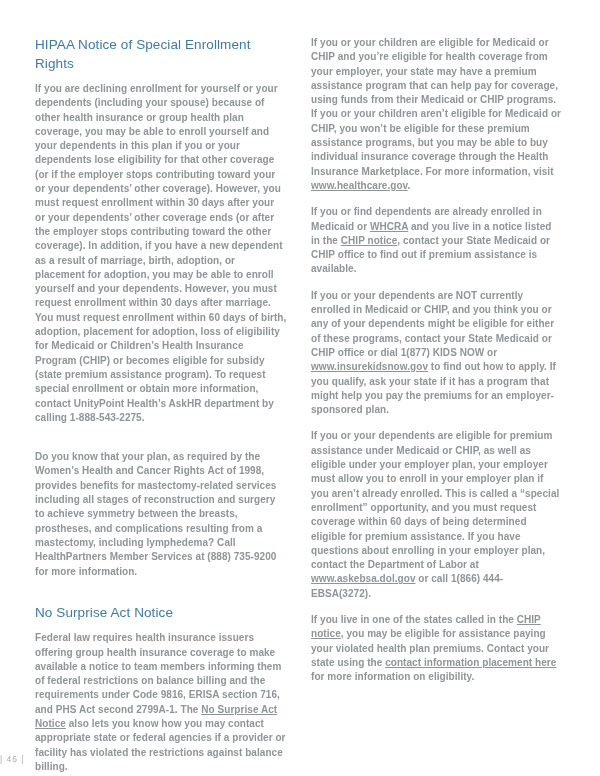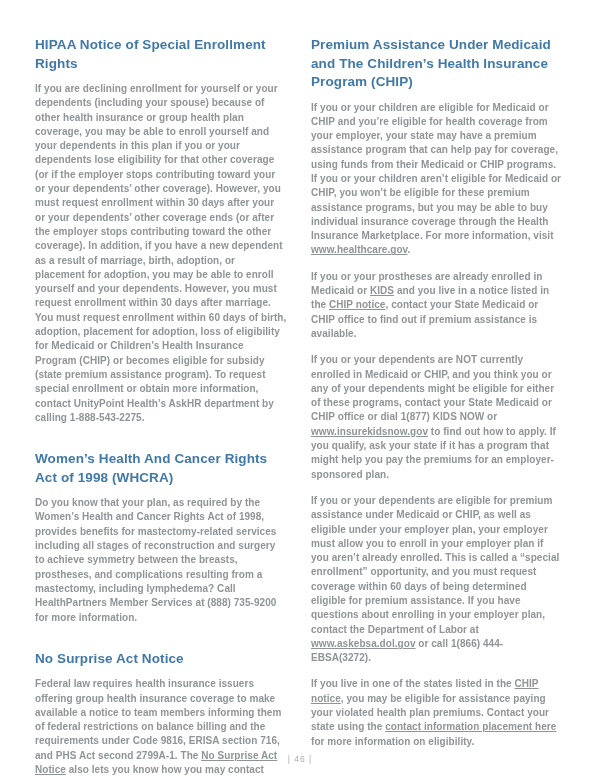--- a/index.html
+++ b/index.html
@@ -13,82 +13,79 @@
     width:600px;height:776px;position:relative;background:#ffffff;overflow:hidden;
     font-family:"Liberation Sans","DejaVu Sans",sans-serif;
   }
   .columns{
     display:flex;gap:24px;padding:36px 30px 0 35px;
   }
   .col{flex:0 0 252px;width:252px;}
   .sec{margin-bottom:25px;}
   .sec h2{
     margin:0 0 9px 0;
-    font-size:13.5px;line-height:18.5px;font-weight:bold;
+    font-size:13.5px;line-height:18.5px;font-weight:normal;
     color:var(--heading-color);
     letter-spacing:0.1px;
   }
   .sec p{
     margin:0 0 12px 0;
     font-size:10px;line-height:14.3px;font-weight:bold;
     color:var(--body-color);
     letter-spacing:0.05px;
   }
   .sec p:last-child{margin-bottom:0;}
   .link{
     color:var(--body-color);
     text-decoration:underline;
     cursor:pointer;
   }
   .footer{
     position:absolute;left:0;right:0;bottom:12px;
-    text-align:center;
     font-size:8.5px;color:var(--footer-color);
     letter-spacing:1px;
   }
 </style>
 </head>
 <body>
 
 <div class="page">
   <div class="columns">
 
     <div class="col">
 
       <section class="sec">
         <h2>HIPAA Notice of Special Enrollment Rights</h2>
         <p><span>If you are declining enrollment for yourself or your dependents (including your spouse) because of other health insurance or group health plan coverage, you may be able to enroll yourself and your dependents in this plan if you or your dependents lose eligibility for that other coverage (or if the employer stops contributing toward your or your dependents’ other coverage). However, you must request enrollment within 30 days after your or your dependents’ other coverage ends (or after the employer stops contributing toward the other coverage). In addition, if you have a new dependent as a result of marriage, birth, adoption, or placement for adoption, you may be able to enroll yourself and your dependents. However, you must request enrollment within 30 days after marriage. You must request enrollment within 60 days of birth, adoption, placement for adoption, loss of eligibility for Medicaid or Children’s Health Insurance Program (CHIP) or becomes eligible for subsidy (state premium assistance program). To request special enrollment or obtain more information, contact UnityPoint Health’s AskHR department by calling 1-888-543-2275.</span></p>
       </section>
 
       <section class="sec">
-        <h2>Women’s Health And Cancer Rights Act of 1998 (WHCRA)</h2>
         <p><span>Do you know that your plan, as required by the Women’s Health and Cancer Rights Act of 1998, provides benefits for mastectomy-related services including all stages of reconstruction and surgery to achieve symmetry between the breasts, prostheses, and complications resulting from a mastectomy, including lymphedema? Call HealthPartners Member Services at (888) 735-9200 for more information.</span></p>
       </section>
 
       <section class="sec">
         <h2>No Surprise Act Notice</h2>
         <p><span>Federal law requires health insurance issuers offering group health insurance coverage to make available a notice to team members informing them of federal restrictions on balance billing and the requirements under Code 9816, ERISA section 716, and PHS Act second 2799A-1. The </span><span class="link">No Surprise Act Notice</span><span> also lets you know how you may contact appropriate state or federal agencies if a provider or facility has violated the restrictions against balance billing.</span></p>
       </section>
 
     </div>
 
     <div class="col">
 
       <section class="sec">
-        <h2>Premium Assistance Under Medicaid and The Children’s Health Insurance Program (CHIP)</h2>
 
         <p><span>If you or your children are eligible for Medicaid or CHIP and you’re eligible for health coverage from your employer, your state may have a premium assistance program that can help pay for coverage, using funds from their Medicaid or CHIP programs. If you or your children aren’t eligible for Medicaid or CHIP, you won’t be eligible for these premium assistance programs, but you may be able to buy individual insurance coverage through the Health Insurance Marketplace. For more information, visit </span><span class="link">www.healthcare.gov</span><span>.</span></p>
 
-        <p><span>If you or your prostheses are already enrolled in Medicaid or </span><span class="link">KIDS</span><span> and you live in a notice listed in the </span><span class="link">CHIP notice</span><span>, contact your State Medicaid or CHIP office to find out if premium assistance is available.</span></p>
+        <p><span>If you or find dependents are already enrolled in Medicaid or </span><span class="link">WHCRA</span><span> and you live in a notice listed in the </span><span class="link">CHIP notice</span><span>, contact your State Medicaid or CHIP office to find out if premium assistance is available.</span></p>
 
         <p><span>If you or your dependents are NOT currently enrolled in Medicaid or CHIP, and you think you or any of your dependents might be eligible for either of these programs, contact your State Medicaid or CHIP office or dial 1(877) KIDS NOW or </span><span class="link">www.insurekidsnow.gov</span><span> to find out how to apply. If you qualify, ask your state if it has a program that might help you pay the premiums for an employer-sponsored plan.</span></p>
 
         <p><span>If you or your dependents are eligible for premium assistance under Medicaid or CHIP, as well as eligible under your employer plan, your employer must allow you to enroll in your employer plan if you aren’t already enrolled. This is called a “special enrollment” opportunity, and you must request coverage within 60 days of being determined eligible for premium assistance. If you have questions about enrolling in your employer plan, contact the Department of Labor at </span><span class="link">www.askebsa.dol.gov</span><span> or call 1(866) 444-EBSA(3272).</span></p>
 
-        <p><span>If you live in one of the states listed in the </span><span class="link">CHIP notice</span><span>, you may be eligible for assistance paying your violated health plan premiums. Contact your state using the </span><span class="link">contact information placement here</span><span> for more information on eligibility.</span></p>
+        <p><span>If you live in one of the states called in the </span><span class="link">CHIP notice</span><span>, you may be eligible for assistance paying your violated health plan premiums. Contact your state using the </span><span class="link">contact information placement here</span><span> for more information on eligibility.</span></p>
 
       </section>
 
     </div>
 
   </div>
 
   <div class="footer">| 46 |</div>
 </div>
 

